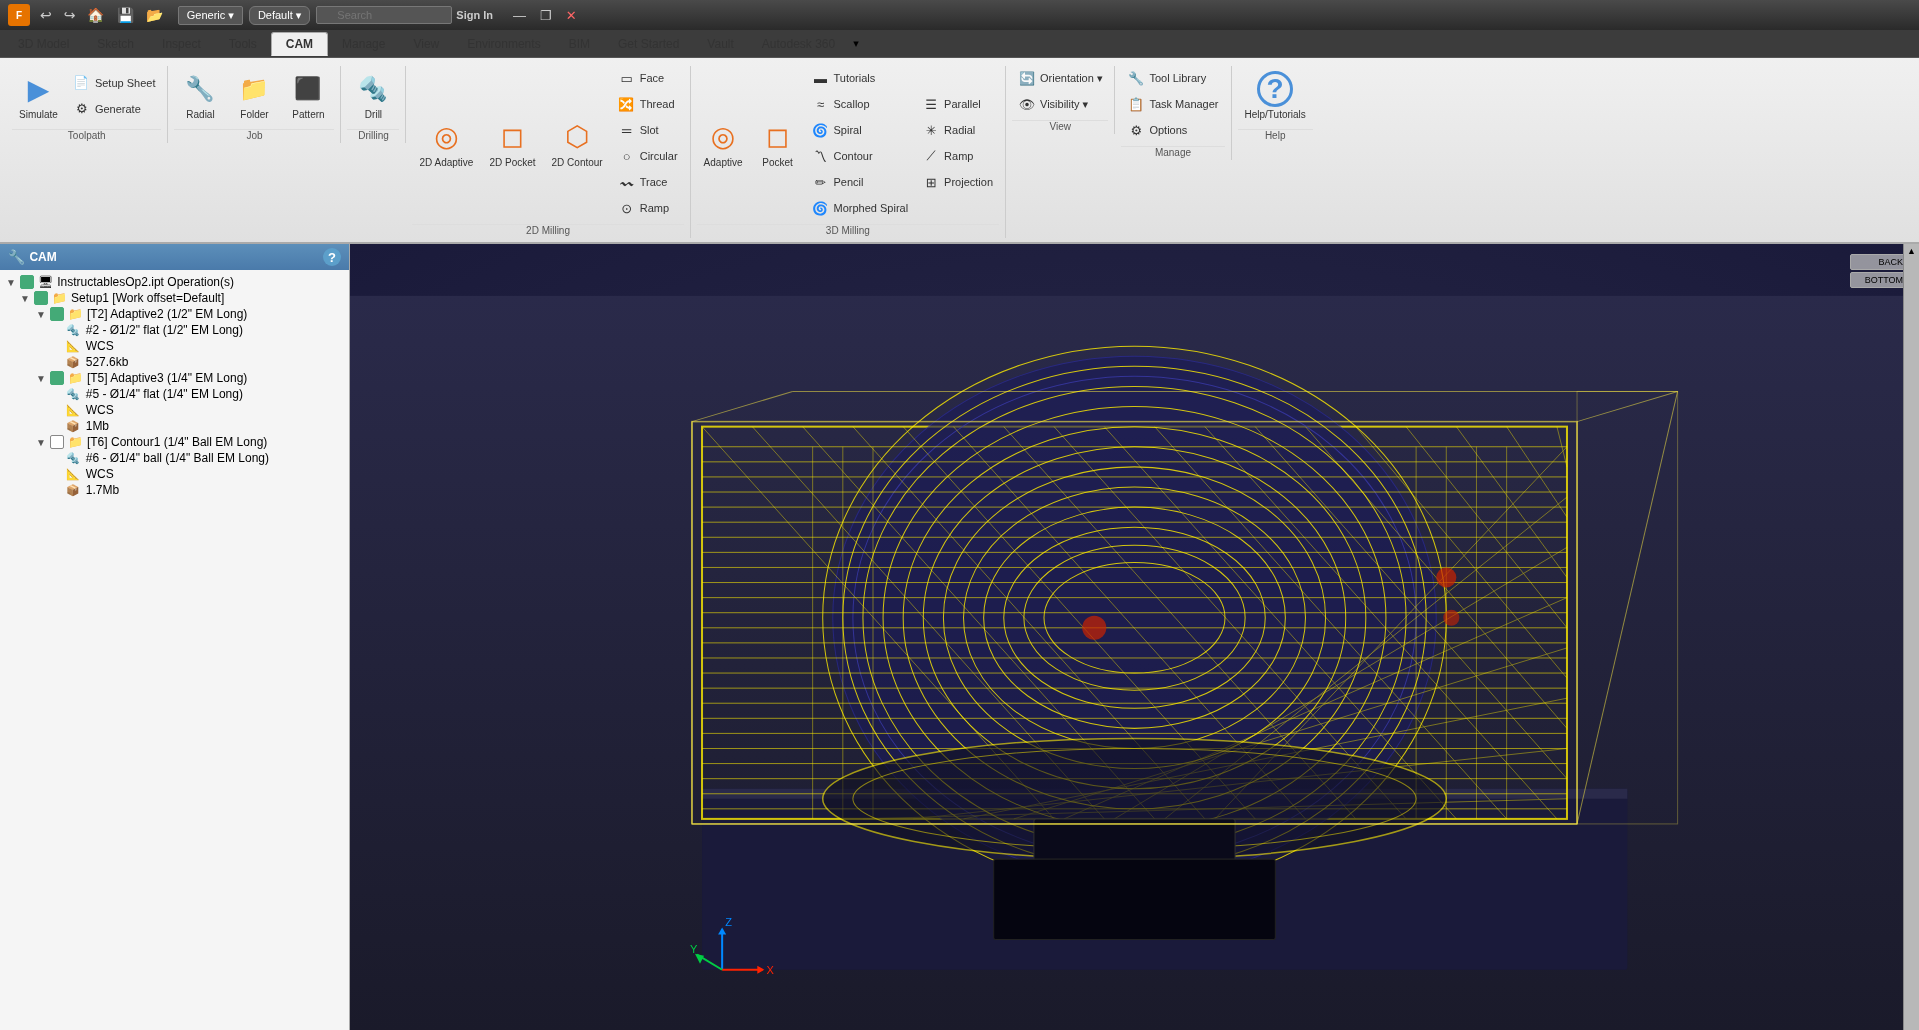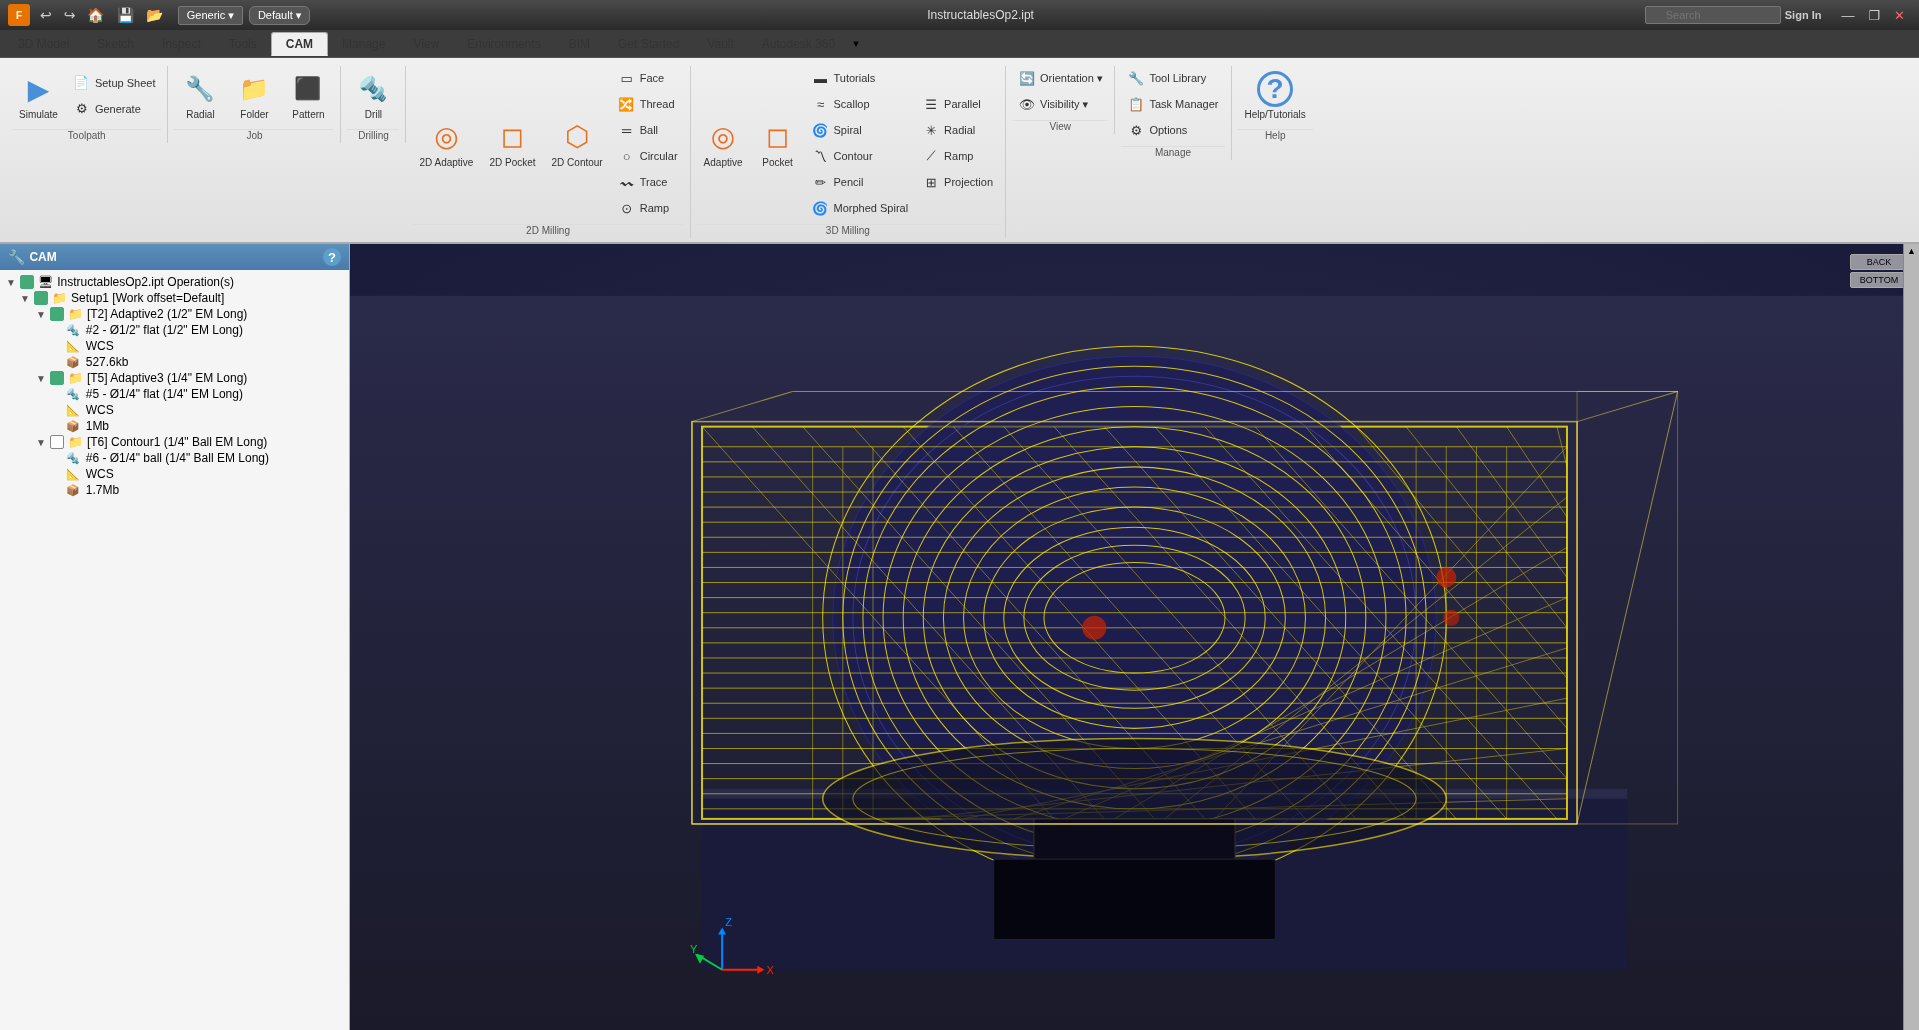--- a/index.html
+++ b/index.html
@@ -180,21 +180,21 @@
     .nav-cube {
       position: absolute;
       top: 10px; right: 10px;
       width: 60px; height: 80px;
       display: flex; flex-direction: column; align-items: center; gap: 2px;
     }
     .nav-cube-face {
       background: rgba(200,200,200,0.7);
       border: 1px solid #aaa;
       font-size: 9px;
-      text-align: center;
+      text-align: right;
       padding: 2px 4px;
       cursor: pointer;
       border-radius: 2px;
       width: 58px;
     }
 
     
     .ribbon-btn-large {
       display: flex;
       flex-direction: column;
@@ -227,21 +227,20 @@
   <div class="app-logo">F</div>
   <div class="quick-access">
     <button class="qa-btn">↩</button>
     <button class="qa-btn">↪</button>
     <button class="qa-btn">🏠</button>
     <button class="qa-btn">💾</button>
     <button class="qa-btn">📂</button>
   </div>
   <span style="background:#555;border:1px solid #777;color:#fff;padding:2px 8px;border-radius:2px;font-size:11px;margin-right:6px;">Generic ▾</span>
   <span style="background:#555;border:1px solid #777;color:#fff;padding:2px 8px;border-radius:6px;font-size:11px;margin-right:6px;">Default ▾</span>
-  <div class="title-text">InstructablesOp2.ipt</div>
   <input class="search-box" placeholder="Search" style="">
   <button class="qa-btn" style="color:#ccc;font-size:11px;font-weight:bold;">Sign In</button>
   <div class="window-controls">
     <button class="wc-btn">—</button>
     <button class="wc-btn">❐</button>
     <button class="wc-btn">✕</button>
   </div>
 </div>
 
 <div id="tab-bar">
@@ -329,21 +328,21 @@
           <div class="ribbon-btn-small">
             <div class="icon-sm">▭</div>
               <span>Face</span>
           </div>
           <div class="ribbon-btn-small">
             <div class="icon-sm">🔀</div>
               <span>Thread</span>
           </div>
           <div class="ribbon-btn-small">
             <div class="icon-sm">═</div>
-              <span>Ball</span>
+              <span>Slot</span>
           </div>
           <div class="ribbon-btn-small">
             <div class="icon-sm">○</div>
               <span>Circular</span>
           </div>
           <div class="ribbon-btn-small">
             <div class="icon-sm">〰</div>
               <span>Trace</span>
           </div>
           <div class="ribbon-btn-small">

